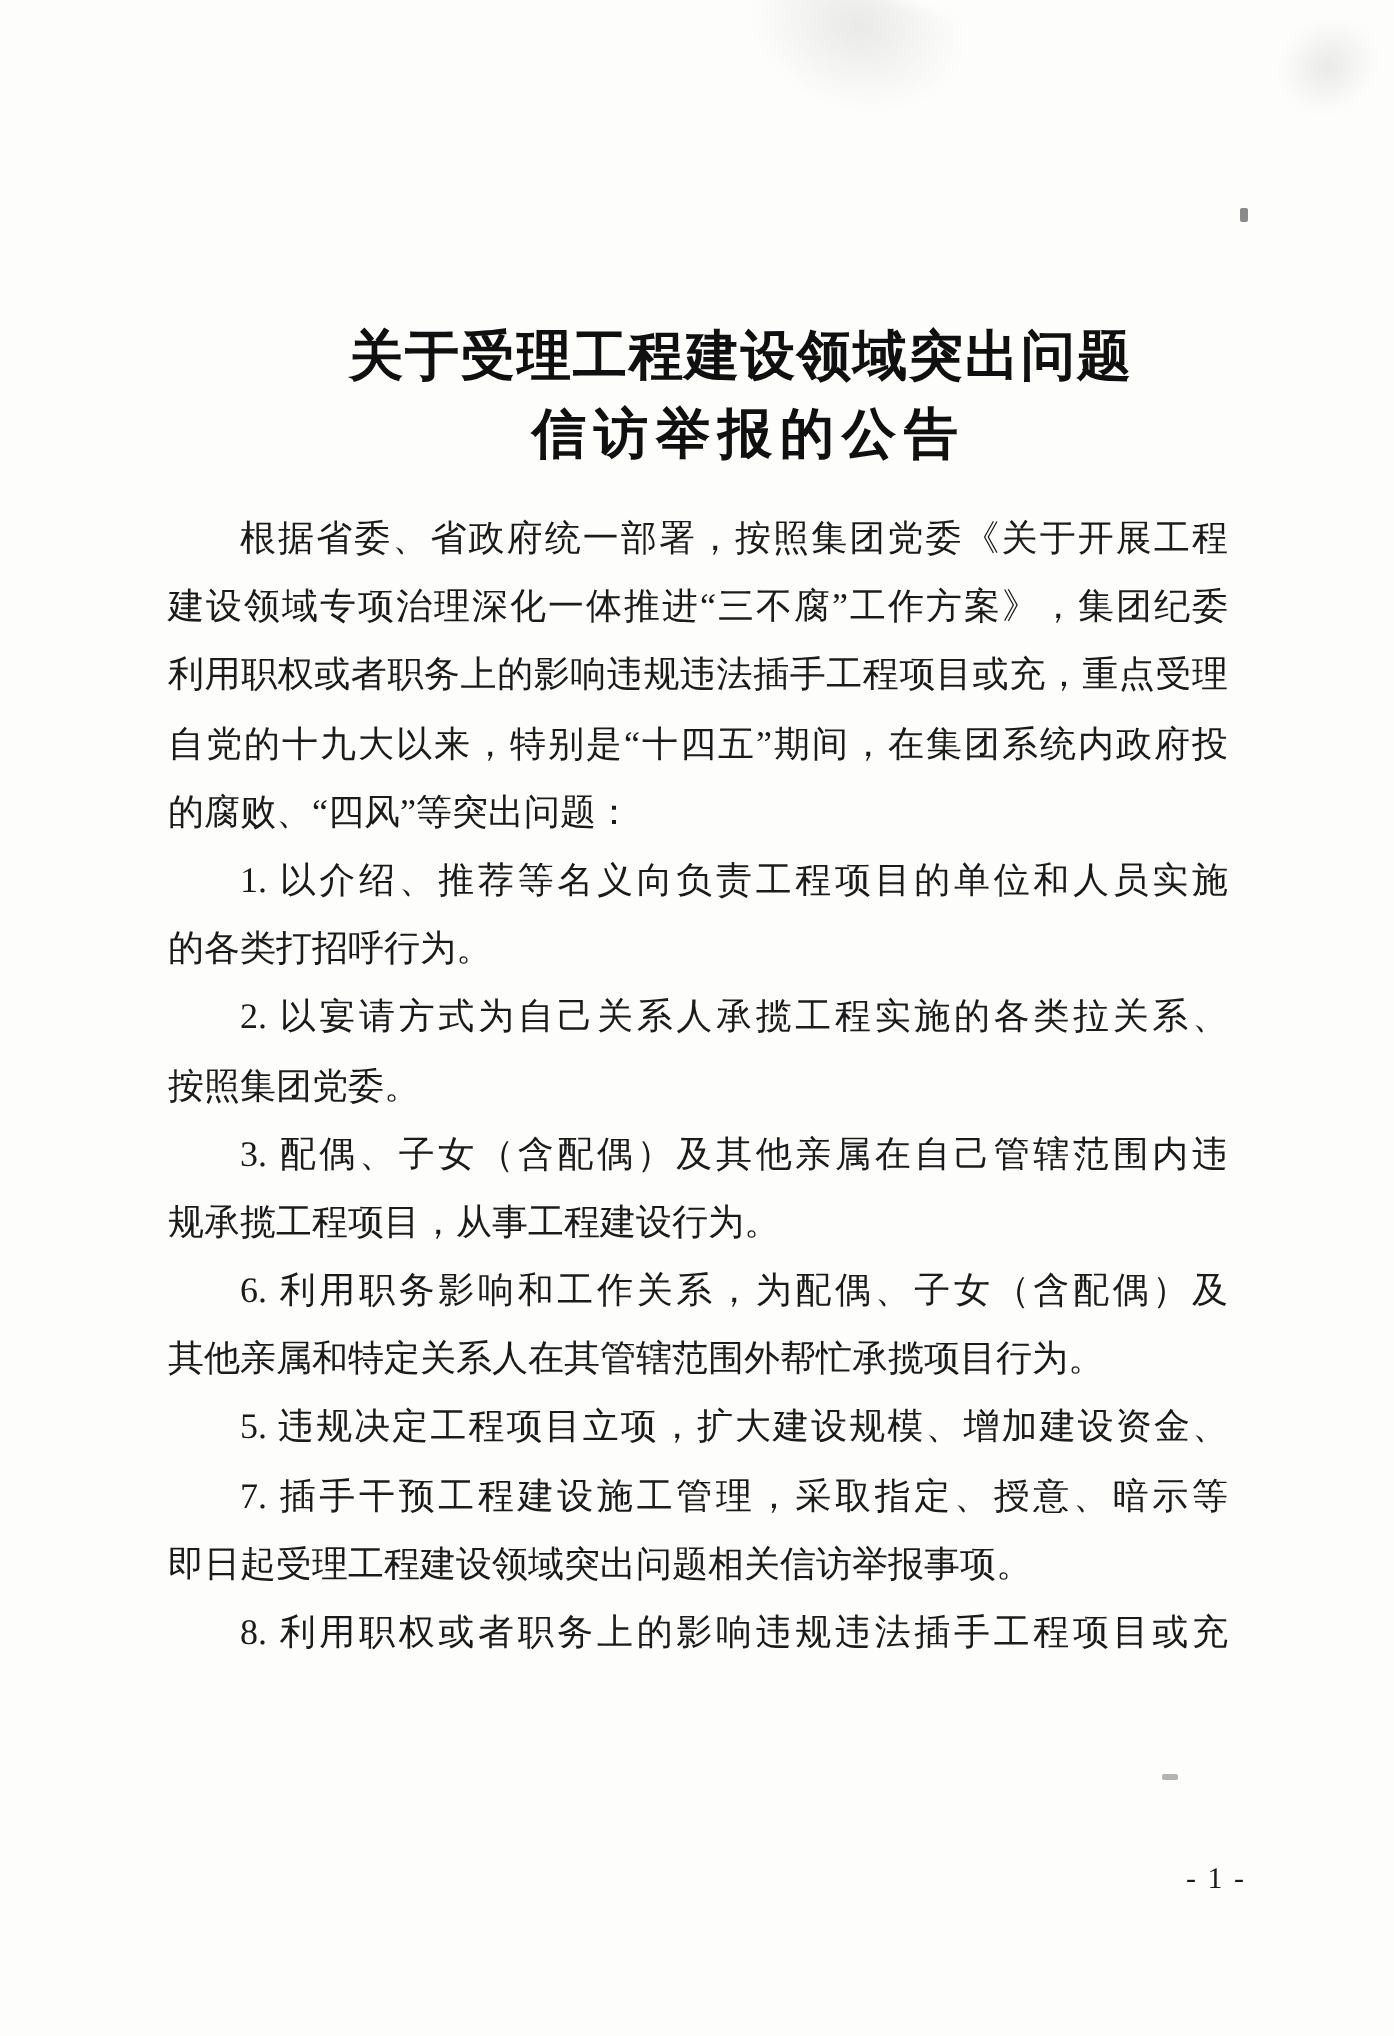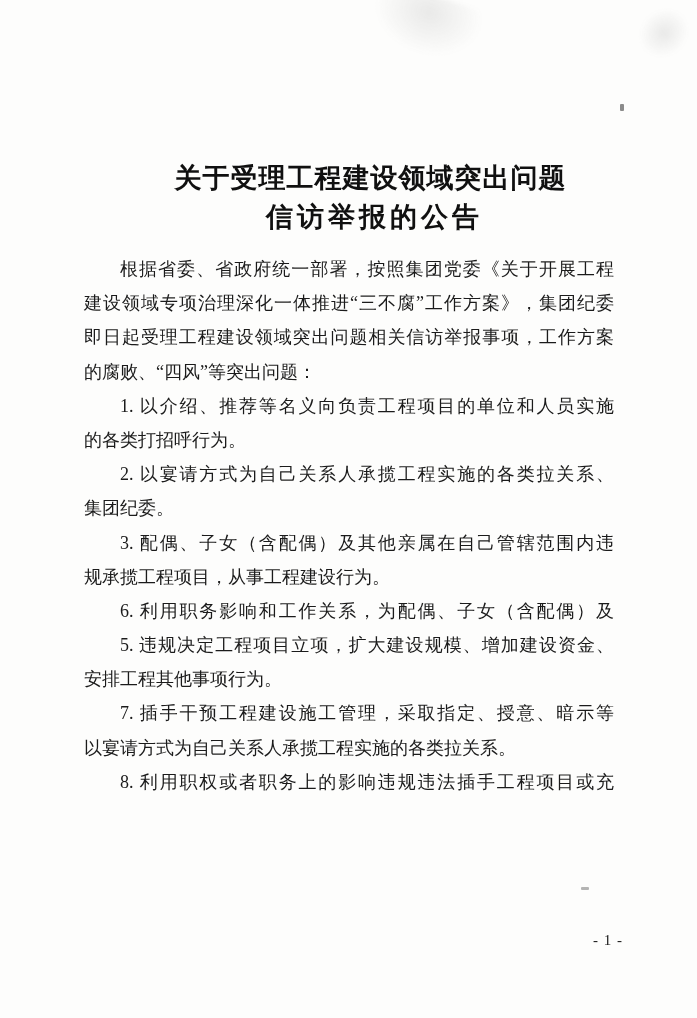--- a/index.html
+++ b/index.html
@@ -112,31 +112,32 @@
   <div class="smudge dash-right"></div>
 
   <h1 class="doc-title">
     <span class="t-line1">关于受理工程建设领域突出问题</span>
     <span class="t-line2">信访举报的公告</span>
   </h1>
 
   <div class="doc-body">
       <div class="line indent fill">根据省委、省政府统一部署，按照集团党委《关于开展工程</div>
       <div class="line fill">建设领域专项治理深化一体推进“三不腐”工作方案》，集团纪委</div>
-      <div class="line fill">即日起受理工程建设领域突出问题相关信访举报事项，工作方案</div>
+      <div class="line fill">利用职权或者职务上的影响违规违法插手工程项目或充，重点受理</div>
+      <div class="line fill">自党的十九大以来，特别是“十四五”期间，在集团系统内政府投</div>
       <div class="line">的腐败、“四风”等突出问题：</div>
       <div class="line indent fill">1. 以介绍、推荐等名义向负责工程项目的单位和人员实施</div>
       <div class="line">的各类打招呼行为。</div>
       <div class="line indent fill">2. 以宴请方式为自己关系人承揽工程实施的各类拉关系、</div>
-      <div class="line">集团纪委。</div>
+      <div class="line">按照集团党委。</div>
       <div class="line indent fill">3. 配偶、子女（含配偶）及其他亲属在自己管辖范围内违</div>
       <div class="line">规承揽工程项目，从事工程建设行为。</div>
       <div class="line indent fill">6. 利用职务影响和工作关系，为配偶、子女（含配偶）及</div>
+      <div class="line">其他亲属和特定关系人在其管辖范围外帮忙承揽项目行为。</div>
       <div class="line indent fill">5. 违规决定工程项目立项，扩大建设规模、增加建设资金、</div>
-      <div class="line">安排工程其他事项行为。</div>
       <div class="line indent fill">7. 插手干预工程建设施工管理，采取指定、授意、暗示等</div>
-      <div class="line">以宴请方式为自己关系人承揽工程实施的各类拉关系。</div>
+      <div class="line">即日起受理工程建设领域突出问题相关信访举报事项。</div>
       <div class="line indent fill">8. 利用职权或者职务上的影响违规违法插手工程项目或充</div>
     </div>
 
   <div class="page-number">- 1 -</div>
 
 </div>
 
 </body></html>

